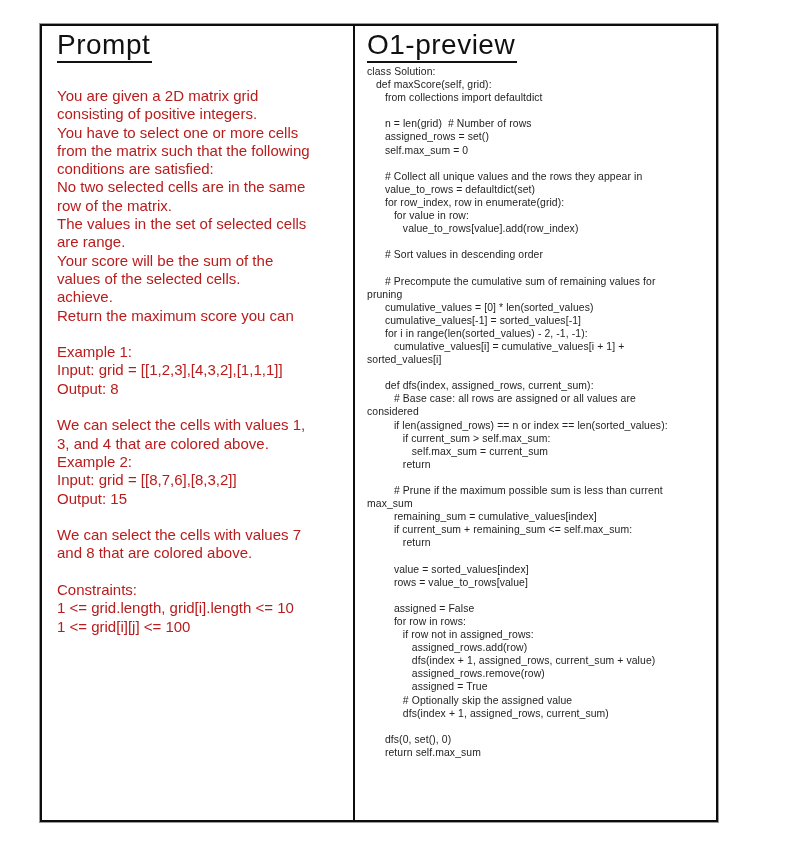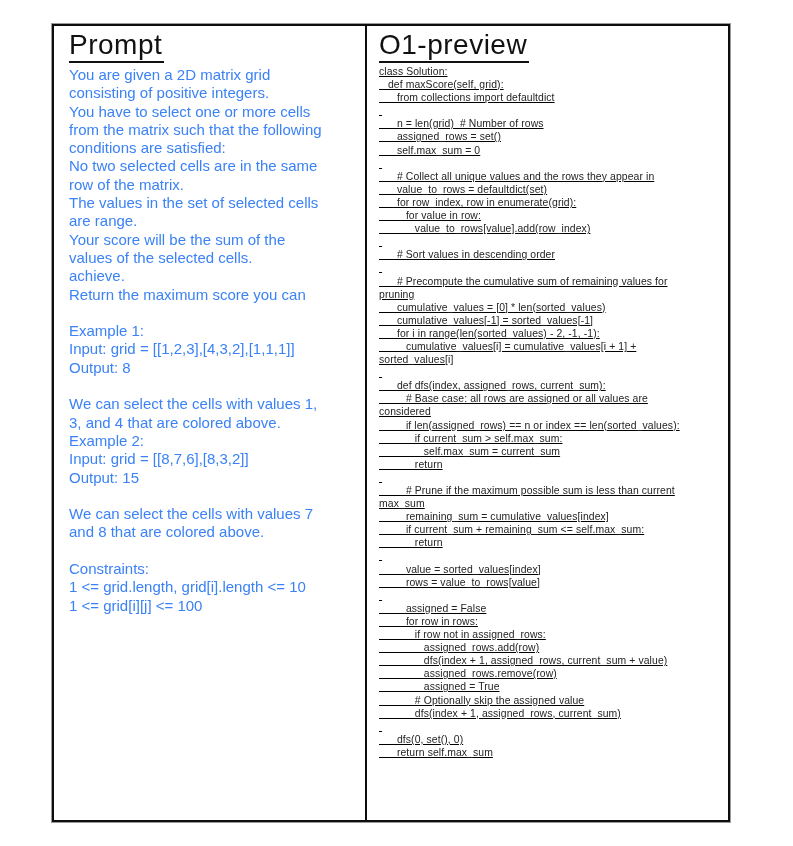--- a/index.html
+++ b/index.html
@@ -10,21 +10,21 @@
   }
   .page {
     position: relative;
     width: 793px;
     height: 846px;
     background: #ffffff;
     overflow: hidden;
   }
   .figure-box {
     position: absolute;
-    left: 52px;
+    left: 40px;
     top: 24px;
     width: 674px;
     height: 794px;
     border: 2px solid #0d0d0d;
     outline: 1px solid #9a9a9a;
     background: #ffffff;
     display: flex;
     box-sizing: content-box;
   }
   .col {
@@ -33,36 +33,35 @@
     overflow: hidden;
   }
   .left-col {
     width: 313px;
     border-right: 2px solid #0d0d0d;
     padding: 2px 12px 0 15px;
   }
   .right-col {
     flex: 1;
     padding: 2px 16px 0 12px;
-    text-decoration: underline;
   }
   .panel-title {
     display: inline-block;
     font-size: 28px;
     line-height: 30px;
     color: #111111;
     border-bottom: 2px solid #111111;
     padding: 0 2px 1px 0;
     margin: 2px 0 0 0;
     font-weight: 400;
     letter-spacing: 0.5px;
   }
   .prompt-text {
-    margin-top: 3px;
-    color: #3b82f6;
+    margin-top: 24px;
+    color: #b91c1c;
   }
   .prompt-text .line {
     font-size: 15px;
     line-height: 18.3px;
     white-space: pre;
   }
   .code-block {
     margin-top: 2px;
     color: #232323;
   }

